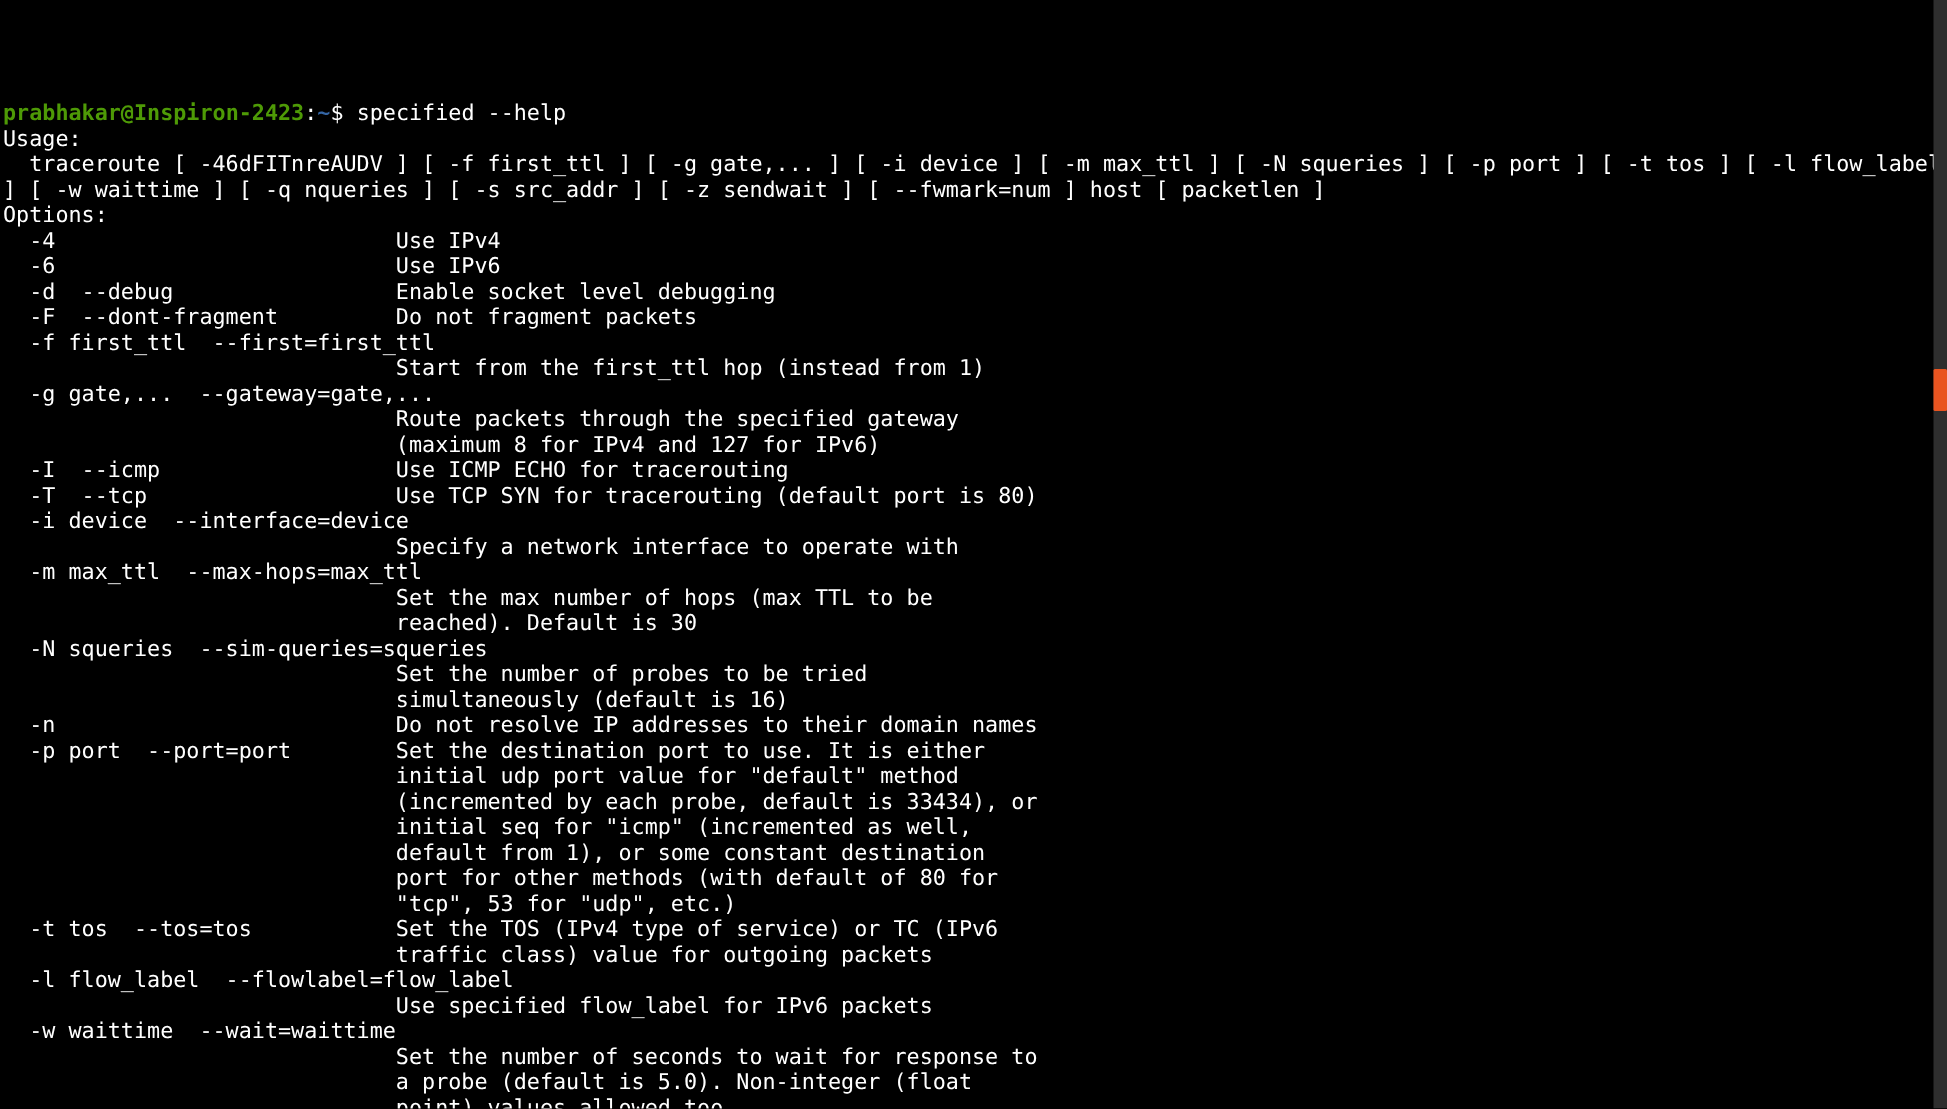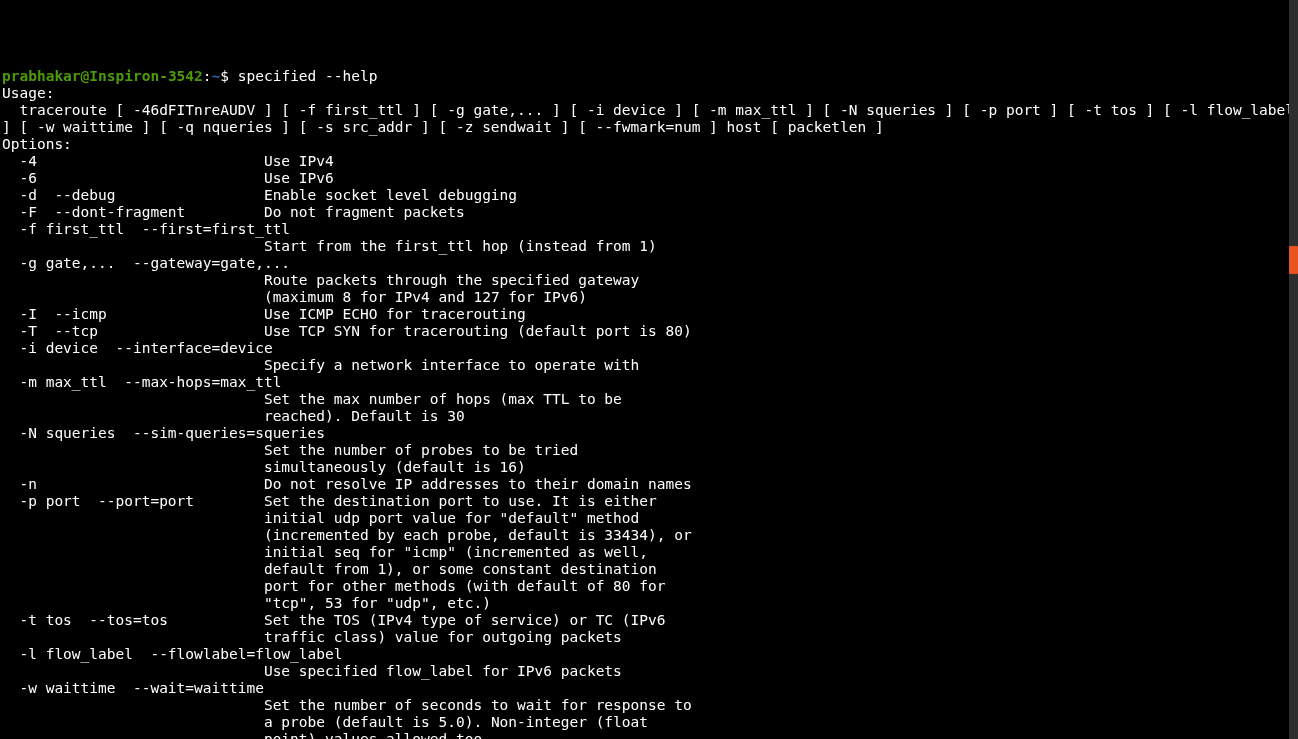--- a/index.html
+++ b/index.html
@@ -43,21 +43,21 @@
     height: 28px;
     background: #e95420;
     border-radius: 1px;
   }
 </style>
 </head>
 <body>
 
 
 
-<div class="terminal"><span class="prompt-user">prabhakar</span><span class="prompt-user">@</span><span class="prompt-host">Inspiron-3542</span><span class="prompt-colon">:</span><span class="prompt-path">~</span><span class="prompt-dollar">$ </span><span class="cmd">specified --help</span>
+<div class="terminal"><span class="prompt-user">prabhakar</span><span class="prompt-user">@</span><span class="prompt-host">Inspiron-2423</span><span class="prompt-colon">:</span><span class="prompt-path">~</span><span class="prompt-dollar">$ </span><span class="cmd">specified --help</span>
 <div class="out" id="out" style="white-space: pre-wrap; word-break: break-all;">Usage:
   traceroute [ -46dFITnreAUDV ] [ -f first_ttl ] [ -g gate,... ] [ -i device ] [ -m max_ttl ] [ -N squeries ] [ -p port ] [ -t tos ] [ -l flow_label ] [ -w waittime ] [ -q nqueries ] [ -s src_addr ] [ -z sendwait ] [ --fwmark=num ] host [ packetlen ]
 Options:
   -4                          Use IPv4
   -6                          Use IPv6
   -d  --debug                 Enable socket level debugging
   -F  --dont-fragment         Do not fragment packets
   -f first_ttl  --first=first_ttl
                               Start from the first_ttl hop (instead from 1)
   -g gate,...  --gateway=gate,...

